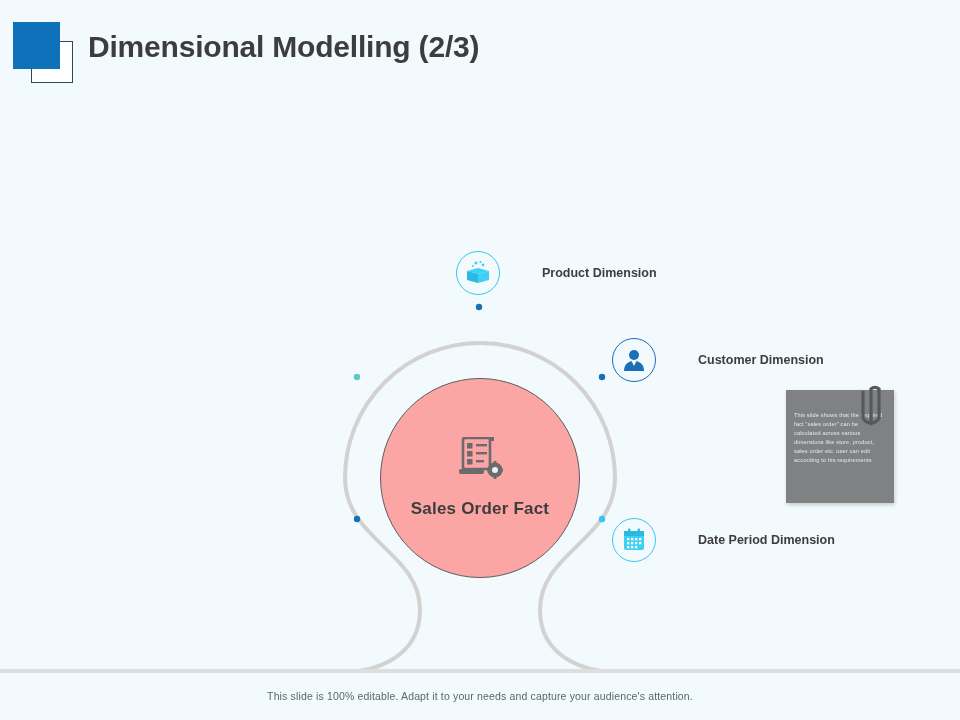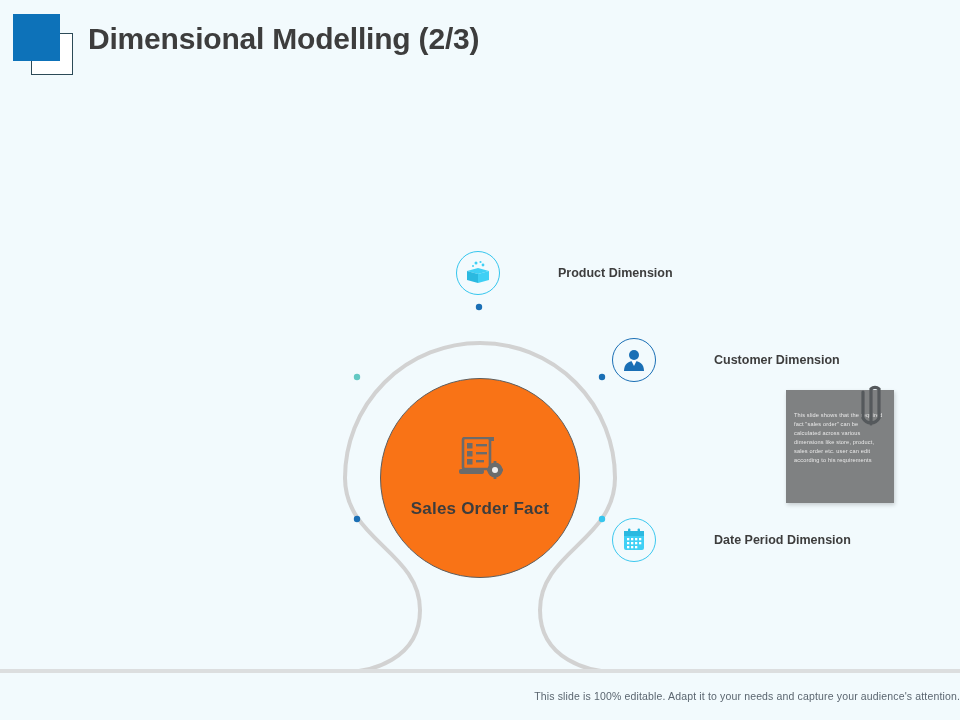--- a/index.html
+++ b/index.html
@@ -11,21 +11,21 @@
     height: 720px;
     background: #f2fafd;
     font-family: "Liberation Sans", sans-serif;
     overflow: hidden;
     position: relative;
   }
 
   
   .slide-header {
     position: absolute;
-    left: 0; top: 0;
+    left: 0; top: 8px;
     width: 800px;
     height: 100px;
   }
   .logo-mark {
     position: absolute;
     left: 13px;
     top: 14px;
     width: 62px;
     height: 62px;
   }
@@ -73,21 +73,21 @@
   }
 
   
   .hub {
     position: absolute;
     left: 380px;
     top: 378px;
     width: 200px;
     height: 200px;
     border-radius: 50%;
-    background: #f97316;
+    background: #fca5a5;
     border: 1px solid #5d5d5d;
     box-sizing: border-box;
     display: flex;
     flex-direction: column;
     align-items: center;
     justify-content: center;
   }
   .hub-icon {
     margin-bottom: 14px;
   }
@@ -114,21 +114,21 @@
     justify-content: center;
     background: #f2fafd;
     flex: 0 0 auto;
   }
   .node-label {
     font-size: 12.5px;
     font-weight: bold;
     color: #3d3d3d;
     white-space: nowrap;
   }
-  .node.right .node-label { margin-left: 38px; padding-left: 20px; }
+  .node.right .node-label { margin-left: 22px; padding-left: 20px; }
   .node.left { flex-direction: row-reverse; }
   .node.left .node-label { margin-right: 22px; }
 
   .node-product   { left: 456px; top: 251px; }
   .node-customer  { left: 612px; top: 338px; }
   .node-dateperiod{ left: 612px; top: 518px; }
   .node-store     { right: 635px; top: 338px; }
   .node-salesorder{ right: 635px; top: 518px; }
   .node.left { justify-content: flex-start; }
 
@@ -172,21 +172,21 @@
     top: 669px;
     width: 960px;
     height: 4px;
     background: #dcdedf;
   }
   .footer-note {
     position: absolute;
     left: 0;
     top: 690px;
     width: 960px;
-    text-align: right;
+    text-align: center;
     font-size: 10.5px;
     color: #5b6670;
     letter-spacing: 0.15px;
   }
 </style>
 </head>
 <body>
 
 <div class="slide-header">
   <div class="logo-mark">

